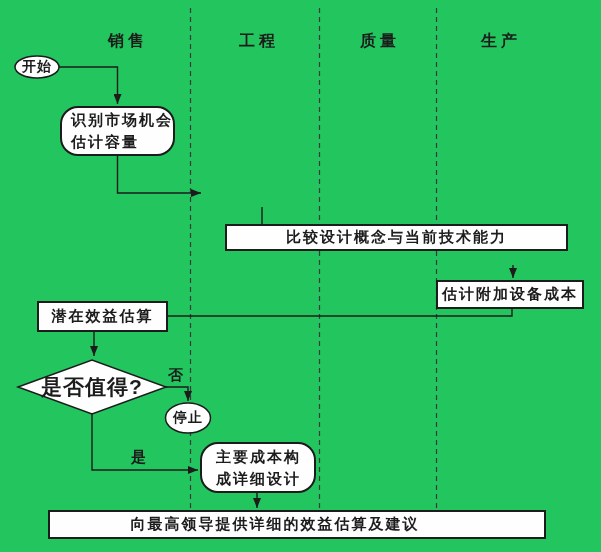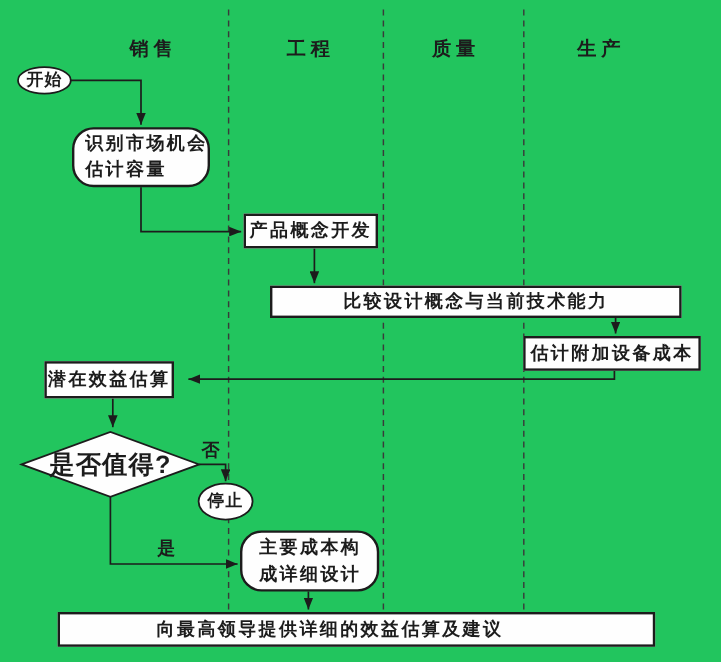--- a/index.html
+++ b/index.html
@@ -39,23 +39,23 @@
   }
   .decision-label{
     position:absolute;transform:translate(-50%,-50%);
     font-size:21px;font-weight:600;letter-spacing:1px;white-space:nowrap;
   }
   .edge-label{
     position:absolute;font-size:15px;font-weight:600;white-space:nowrap;
   }
   #box-identify{left:60px;top:106px;width:115px;height:50px;padding-left:9px;letter-spacing:2px;}
   #box-product{left:203px;top:178px;width:112px;height:29px;letter-spacing:2px;}
-  #box-compare{left:225px;top:238px;width:343px;height:27px;letter-spacing:2px;}
+  #box-compare{left:225px;top:224px;width:343px;height:27px;letter-spacing:2px;}
   #box-estcost{left:436px;top:280px;width:148px;height:29px;letter-spacing:2px;}
-  #box-benefit{left:37px;top:301px;width:108px;height:31px;letter-spacing:2px;}
+  #box-benefit{left:37px;top:301px;width:131px;height:31px;letter-spacing:2px;}
   #box-detail{left:200px;top:442px;width:116px;height:51px;padding-left:14px;letter-spacing:2px;}
   #box-report{left:48px;top:510px;width:498px;height:29px;letter-spacing:2px;padding-right:44px;}
   #label-start{left:37px;top:67px;}
   #label-stop{left:188px;top:418px;}
   #label-decision{left:92px;top:387px;}
   #label-no{left:168px;top:366px;}
   #label-yes{left:131px;top:448px;}
 </style>
 </head>
 <body>
@@ -96,21 +96,20 @@
   <div class="lane-header" style="left:128px">销售</div>
   <div class="lane-header" style="left:259px">工程</div>
   <div class="lane-header" style="left:380px">质量</div>
   <div class="lane-header" style="left:501px">生产</div>
 
   <div class="node two-line" id="box-identify">
     <span>识别市场机会</span>
     <span>估计容量</span>
   </div>
 
-  <div class="node" id="box-product">产品概念开发</div>
 
   <div class="node" id="box-compare">比较设计概念与当前技术能力</div>
 
   <div class="node" id="box-estcost">估计附加设备成本</div>
 
   <div class="node" id="box-benefit">潜在效益估算</div>
 
   <div class="node two-line" id="box-detail">
     <span>主要成本构</span>
     <span>成详细设计</span>

